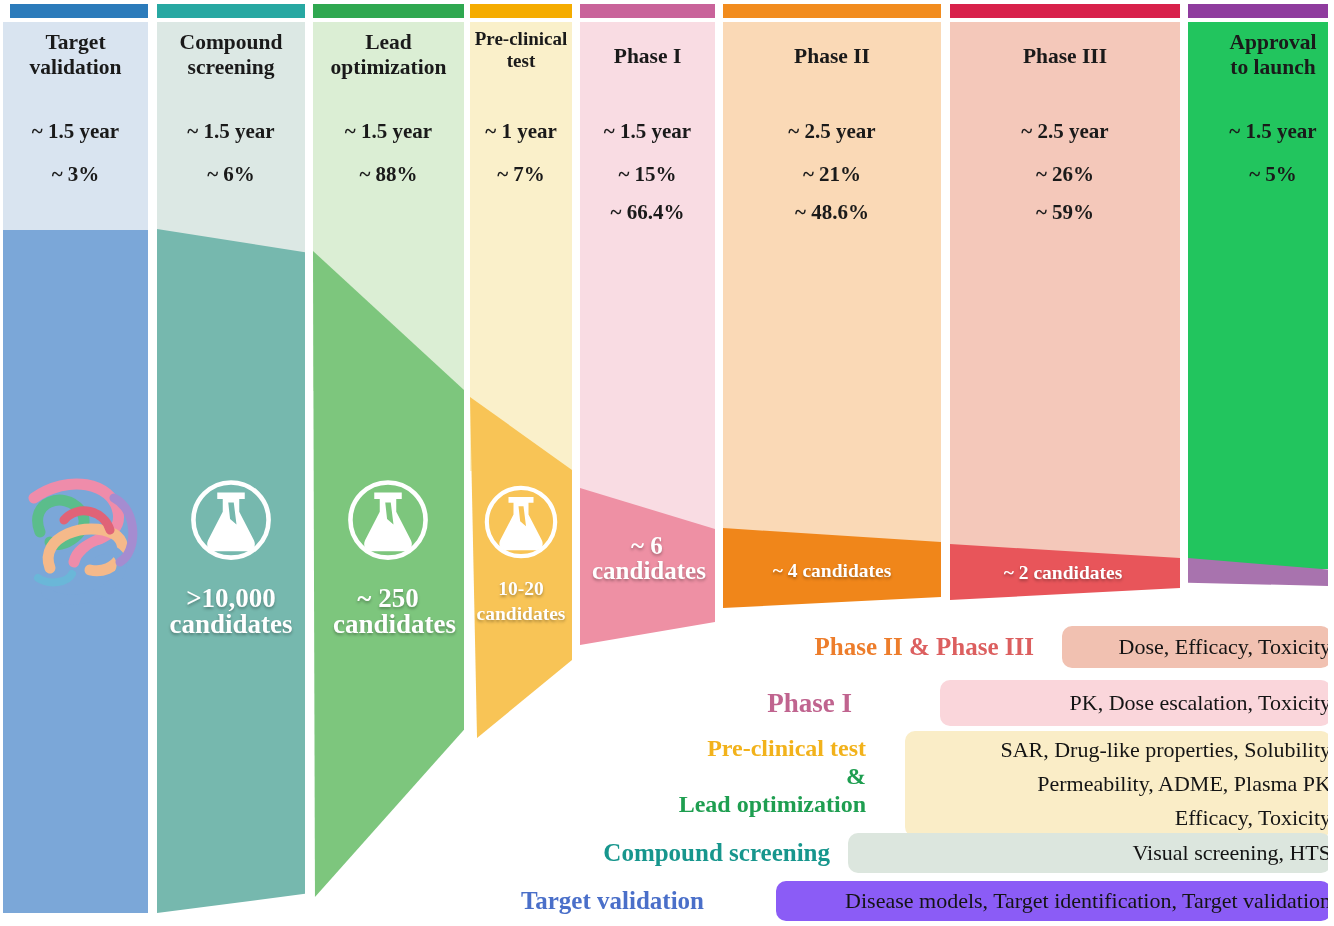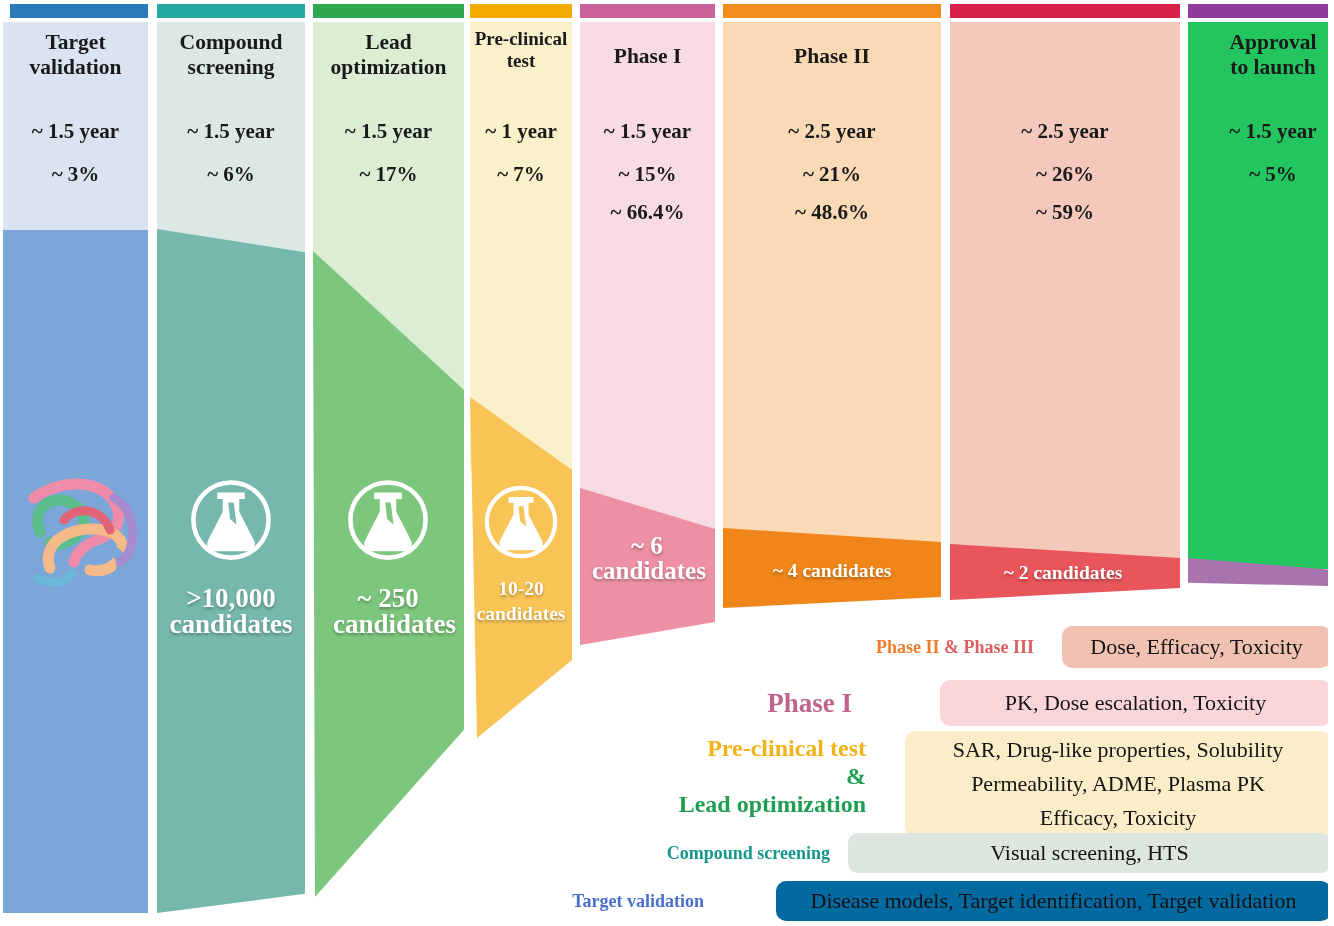--- a/index.html
+++ b/index.html
@@ -19,25 +19,25 @@
   
   .bar1{background:#2B7BBB;} .lt1{background:#D9E4F0;} .dk1{background:#7BA7D8;}
   .bar2{background:#27A8A2;} .lt2{background:#DCE8E4;} .dk2{background:#76B8AE;}
   .bar3{background:#2FA850;} .lt3{background:#DBEED4;} .dk3{background:#7DC67D;}
   .bar4{background:#F5AC00;} .lt4{background:#FAF0CA;} .dk4{background:#F8C456;}
   .bar5{background:#C9639A;} .lt5{background:#F9DCE3;} .dk5{background:#EE90A4;}
   .bar6{background:#F28C1E;} .lt6{background:#FAD9B6;} .dk6{background:#F0861A;}
   .bar7{background:#D8214B;} .lt7{background:#F4C8BA;} .dk7{background:#E8555A;}
   .bar8{background:#8F3C9E;} .lt8{background:#22c55e;padding-left:28px;} .dk8{background:#A873AE;}
   
-  .lg-label{position:absolute;text-align:right;font-weight:700;font-size:18px;white-space:nowrap;}
-  .lg-pill{position:absolute;border-radius:10px;text-align:center;font-size:22px;color:#141414;
+  .lg-label{position:absolute;text-align:right;font-weight:700;font-size:25px;white-space:nowrap;}
+  .lg-pill{position:absolute;border-radius:10px;text-align:right;font-size:22px;color:#141414;
            box-sizing:border-box;}
   .p1{background:#F1C1B1;} .p2{background:#FAD6DB;} .p3{background:#FAEDC7;}
-  .p4{background:#DCE6DE;} .p5{background:#0369a1;}
+  .p4{background:#DCE6DE;} .p5{background:#8b5cf6;}
   .cl-or{color:#ED7D2B;} .cl-rd{color:#DC5F5F;} .cl-pk{color:#C0648F;}
   .cl-gd{color:#F2B21B;} .cl-gr{color:#1E9E50;} .cl-tl{color:#17968D;} .cl-bl{color:#4A6FC9;}
 </style>
 </head>
 <body>
 
 <div id="canvas">
 
   <div class="bar bar1" style="left:10px;width:138px;"></div>
   <div class="light lt1" style="left:3px;width:145px;height:891px;">
@@ -69,21 +69,21 @@
   <svg class="flask" style="left:187px;top:476px;" width="88" height="88" viewBox="0 0 96 96">
     <circle cx="48" cy="48" r="41" fill="none" stroke="#ffffff" stroke-width="5"></circle>
     <path fill="#ffffff" fill-rule="evenodd" d="M33 18 h30 v7 h-6 v14 l16 31 c3 6 -1 12 -8 12 h-34 c-7 0 -11 -6 -8 -12 l16 -31 v-14 h-6 z M45 29 h6 l3 24 -7 -6 z"></path>
   </svg>
   <div class="cand" style="left:166px;top:585px;width:130px;">&gt;10,000 candidates</div>
 
   <div class="bar bar3" style="left:313px;width:151px;"></div>
   <div class="light lt3" style="left:313px;width:151px;height:369px;">
     <div class="title" style="width:132px;">Lead optimization</div>
     <div class="dur">~ 1.5 year</div>
-    <div class="stat">~ 17%</div>
+    <div class="stat">~ 88%</div>
   </div>
   <div class="dark dk3" style="left:313px;top:251px;width:151px;height:646px;
        clip-path:polygon(0 0,100% 21.5%,100% 74.1%,1.3% 100%);"></div>
   <svg class="flask" style="left:344px;top:476px;" width="88" height="88" viewBox="0 0 96 96">
     <circle cx="48" cy="48" r="41" fill="none" stroke="#ffffff" stroke-width="5"></circle>
     <path fill="#ffffff" fill-rule="evenodd" d="M33 18 h30 v7 h-6 v14 l16 31 c3 6 -1 12 -8 12 h-34 c-7 0 -11 -6 -8 -12 l16 -31 v-14 h-6 z M45 29 h6 l3 24 -7 -6 z"></path>
   </svg>
   <div class="cand" style="left:333px;top:585px;width:110px;">~ 250 candidates</div>
 
   <div class="bar bar4" style="left:470px;width:102px;"></div>
@@ -117,20 +117,21 @@
     <div class="dur">~ 2.5 year</div>
     <div class="stat">~ 21%</div>
     <div class="stat2">~ 48.6%</div>
   </div>
   <div class="dark dk6" style="left:723px;top:528px;width:218px;height:80px;
        clip-path:polygon(0 0,100% 17.5%,100% 86.3%,0 100%);"></div>
   <div class="cand" style="left:732px;top:558px;width:200px;font-size:19.5px;">~ 4 candidates</div>
 
   <div class="bar bar7" style="left:950px;width:230px;"></div>
   <div class="light lt7" style="left:950px;width:230px;height:537px;">
+    <div class="title" style="top:22px;">Phase III</div>
     <div class="dur">~ 2.5 year</div>
     <div class="stat">~ 26%</div>
     <div class="stat2">~ 59%</div>
   </div>
   <div class="dark dk7" style="left:950px;top:544px;width:230px;height:56px;
        clip-path:polygon(0 0,100% 25%,100% 78.6%,0 100%);"></div>
   <div class="cand" style="left:963px;top:560px;width:200px;font-size:19.5px;">~ 2 candidates</div>
 
   <div class="bar bar8" style="left:1188px;width:142px;"></div>
   <div class="light lt8" style="left:1188px;width:142px;height:547px;">

